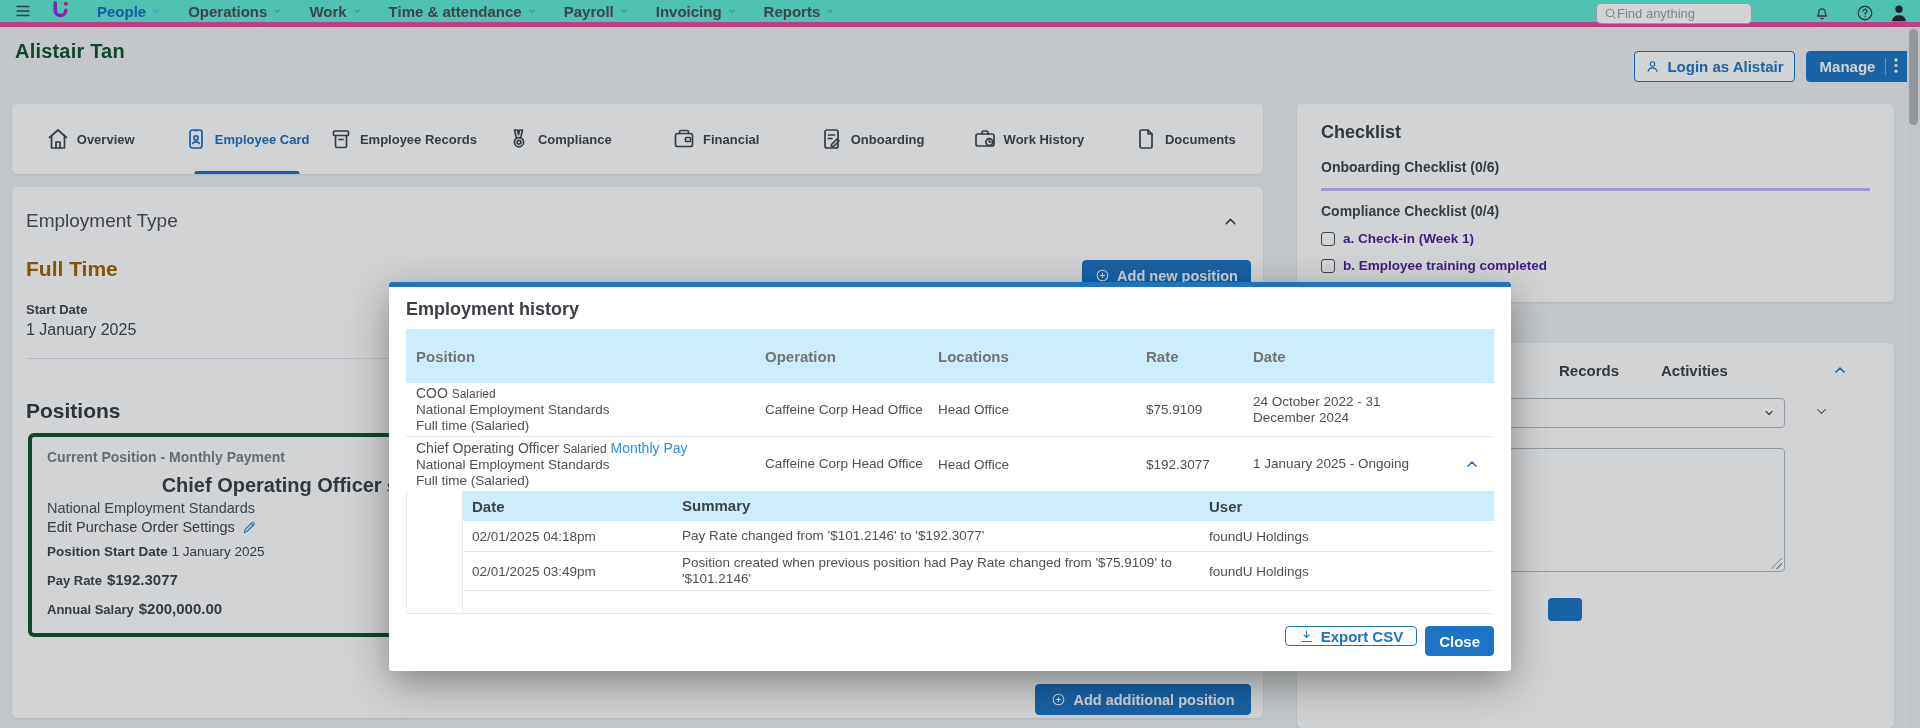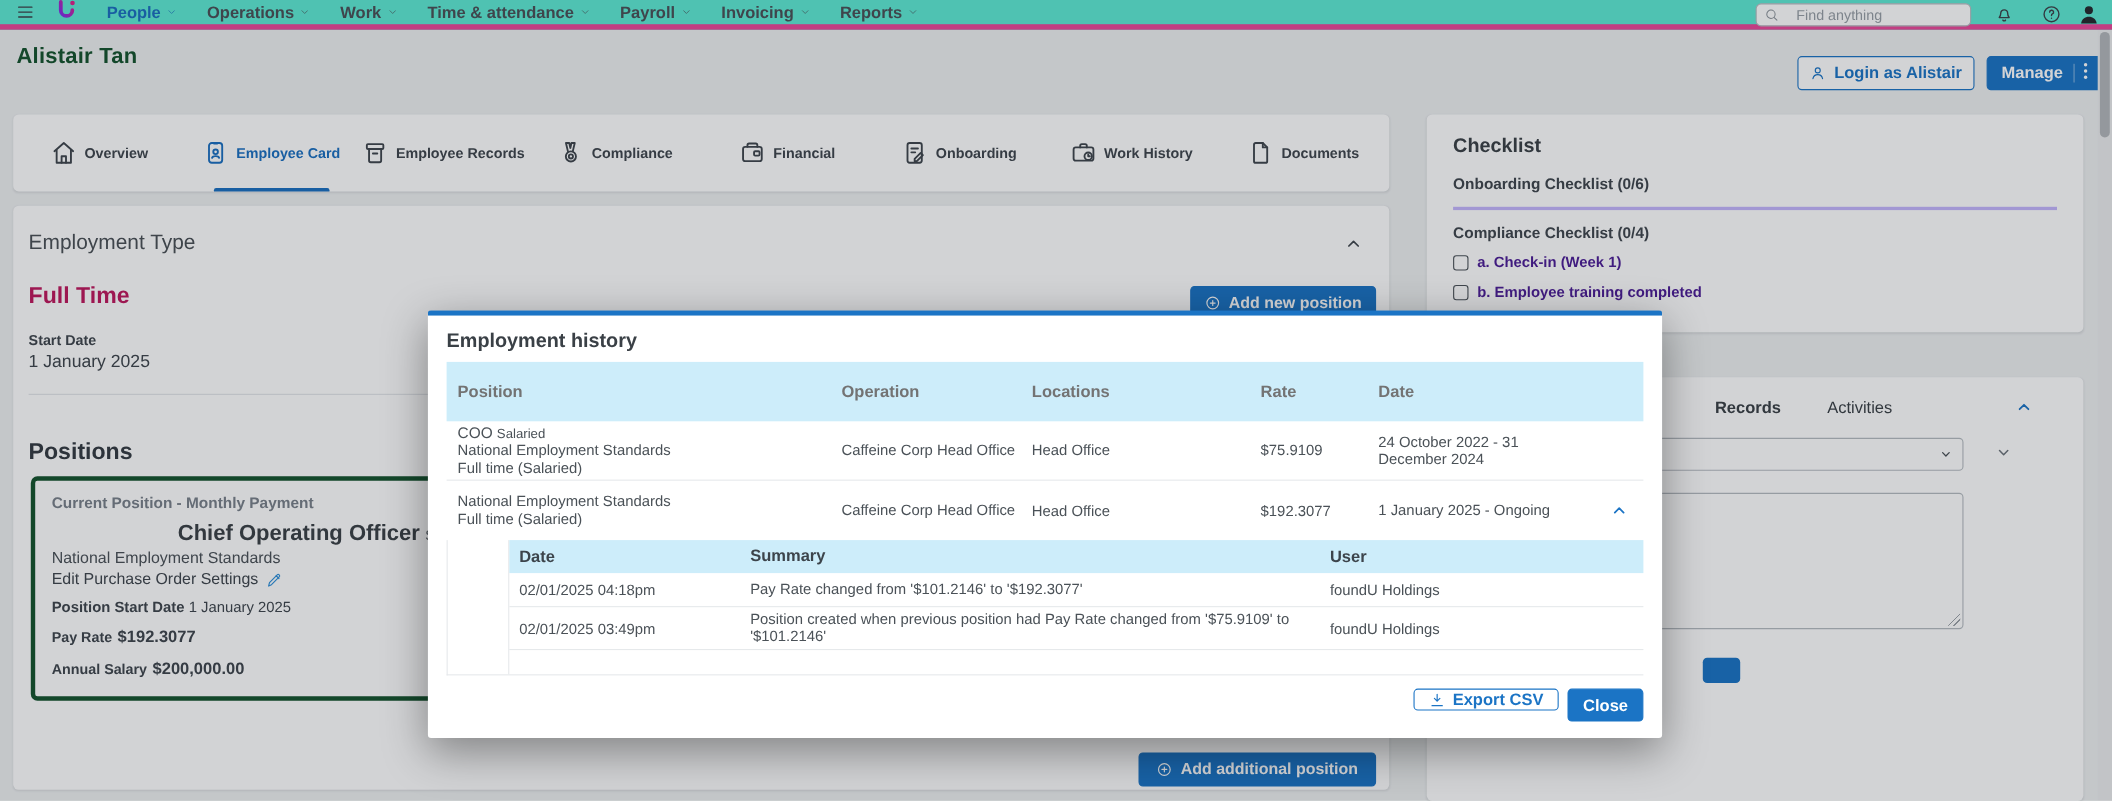--- a/index.html
+++ b/index.html
@@ -12,23 +12,23 @@
   
   .topnav { position:absolute; top:0; left:0; right:0; height:27px; background:#5eead4;
     display:flex; align-items:center; z-index:10; border-bottom:5px solid #ec4899;}
   .hamburger { margin-left:14px; color:#3c4248; }
   .logo { margin-left:18px; }
   .navitems { display:flex; align-items:center; gap:27px; margin-left:26px;
     font-size:15px; font-weight:600; color:#4a5157; }
   .navitem { display:flex; align-items:center; gap:5px; cursor:pointer; }
   .navitem.active { color:#1b6fc0; }
   .navitem svg { width:10px; height:10px; opacity:.8; }
-  .searchbox { position:absolute; left:1596px; top:3px; width:196px; height:21px;
+  .searchbox { position:absolute; left:1596px; top:3px; width:156px; height:21px;
     border:1px solid #b6bcc1; border-radius:5px; background:#fff; display:flex;
-    align-items:center; padding:0 7px; gap:16px; color:#8b9299; }
+    align-items:center; padding:0 7px; gap:0; color:#8b9299; }
   .searchbox input { border:0; outline:0; width:140px; font-size:13px;
     font-family:"Liberation Sans",sans-serif; color:#5c636a; background:transparent;}
   .searchbox input::placeholder { color:#979ea5; }
   .nav-ic { position:absolute; top:4px; color:#3c4248; }
 
   
   .pagehead-title { position:absolute; left:15px; top:40px; font-size:20px;
     font-weight:700; color:#14532d; letter-spacing:.2px; }
   .btn { display:inline-flex; align-items:center; justify-content:center; gap:7px;
     border-radius:4px; font-size:15px; font-weight:600; cursor:pointer; }
@@ -62,21 +62,21 @@
   .chk-row { display:flex; align-items:center; gap:8px; margin-top:12px;
     font-size:13.5px; font-weight:700; color:#4c1d95; }
   .chk-box { width:14px; height:14px; border:1.5px solid #4a5157; border-radius:3px;
     background:#fff; cursor:pointer; flex:0 0 auto; }
 
   
   .records { left:1297px; top:343px; width:597px; height:385px; }
   .rec-tabs { position:absolute; left:262px; top:19px; display:flex; gap:42px;
     font-size:15px; color:#3a4046; }
   .rec-tab-active { font-weight:800; }
-  .rec-tab { font-weight:400; }
+  .rec-tab { font-weight:700; }
   .rec-collapse { position:absolute; right:46px; top:19px; color:#1b74c5; }
   .rec-select { position:absolute; left:23px; top:55px; width:465px; height:30px;
     border:1px solid #b6bcc1; border-radius:4px; background:#fff; display:flex;
     align-items:center; justify-content:flex-end; padding-right:9px; color:#4a5157;
     cursor:pointer;}
   .rec-chevron { position:absolute; left:517px; top:61px; color:#6c737a; }
   .rec-textarea { position:absolute; left:23px; top:105px; width:465px; height:124px;
     border:1px solid #b6bcc1; border-radius:4px; background:#fff; resize:none;
     font-family:"Liberation Sans",sans-serif; font-size:13.5px; padding:8px; color:#454c53;}
   .rec-grip { position:absolute; left:474px; top:215px; width:11px; height:11px;
@@ -86,21 +86,21 @@
     pointer-events:none; }
   .rec-mini-btn { position:absolute; left:251px; top:255px; width:34px; height:23px;
     background:#1b74c5; border-radius:4px; border:0; cursor:pointer; }
 
   
   .maincard { left:12px; top:187px; width:1251px; height:531px; }
   .emp-title { position:absolute; left:14px; top:23px; font-size:19px;
     font-weight:400; color:#4a5056; }
   .emp-collapse { position:absolute; right:24px; top:26px; color:#3f464d; }
   .emp-type { position:absolute; left:14px; top:70px; font-size:21px;
-    font-weight:800; color:#be185d; }
+    font-weight:800; color:#a16207; }
   .addpos-btn { position:absolute; left:1070px; top:73px; width:169px; height:31px; font-size:14.5px;}
   .start-label { position:absolute; left:14px; top:115px; font-size:13px;
     font-weight:700; color:#3f464d; }
   .start-value { position:absolute; left:14px; top:134px; font-size:16px; color:#3f464d; }
   .emp-divider { position:absolute; left:14px; right:14px; top:171px; height:1px;
     background:#e2e5e8; }
   .positions-title { position:absolute; left:14px; top:212px; font-size:21px;
     font-weight:800; color:#343b42; }
   .poscard { position:absolute; left:16px; top:246px; width:540px; height:204px;
     border:4px solid #14532d; border-radius:6px; padding:12px 15px; }
@@ -462,20 +462,21 @@
       </div>
       <div class="c2" style="line-height:16px">Caffeine Corp Head Office</div>
       <div class="c3">Head Office</div>
       <div class="c4">$75.9109</div>
       <div class="c5" style="line-height:16px">24 October 2022 - 31 December 2024</div>
       <div class="c6"></div>
     </div>
 
     <div class="erow" style="border-bottom:0">
       <div class="c1 posline">
+        <div><span class="nm">Chief Operating Officer</span> <span class="sm">Salaried</span> <span class="nm lnk">Monthly Pay</span></div>
         <div>National Employment Standards</div>
         <div>Full time (Salaried)</div>
       </div>
       <div class="c2" style="line-height:16px">Caffeine Corp Head Office</div>
       <div class="c3">Head Office</div>
       <div class="c4">$192.3077</div>
       <div class="c5" style="line-height:16px">1 January 2025 - Ongoing</div>
       <div class="c6 rowchev">
         <svg class="ic" width="16" height="16" viewBox="0 0 24 24" style="stroke-width:2.4">
             <path d="M6 15l6-6 6 6"></path>

